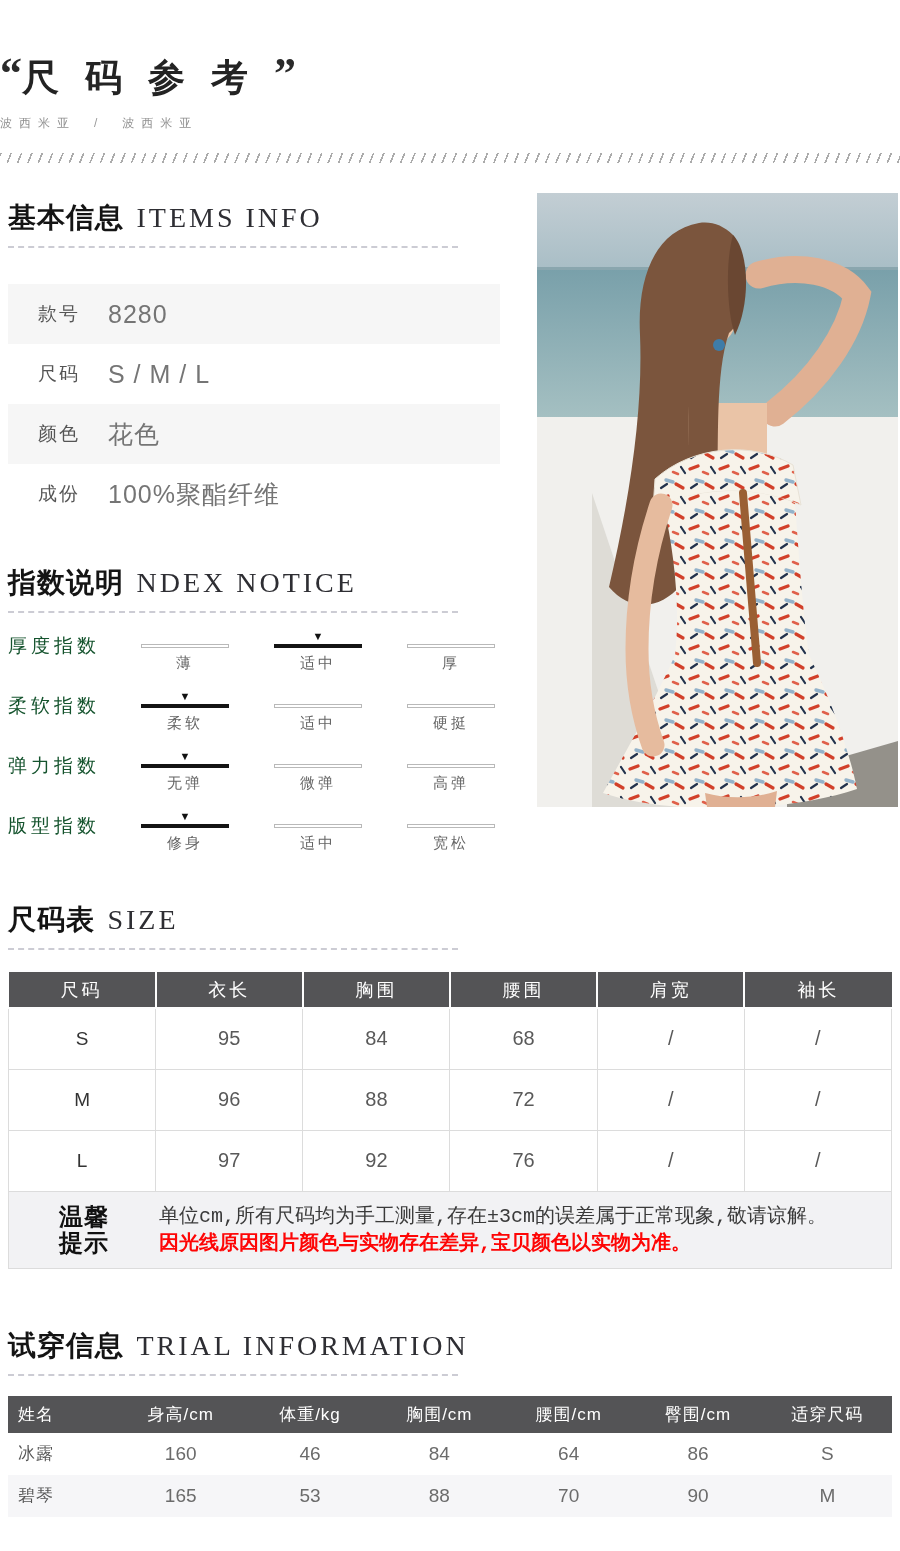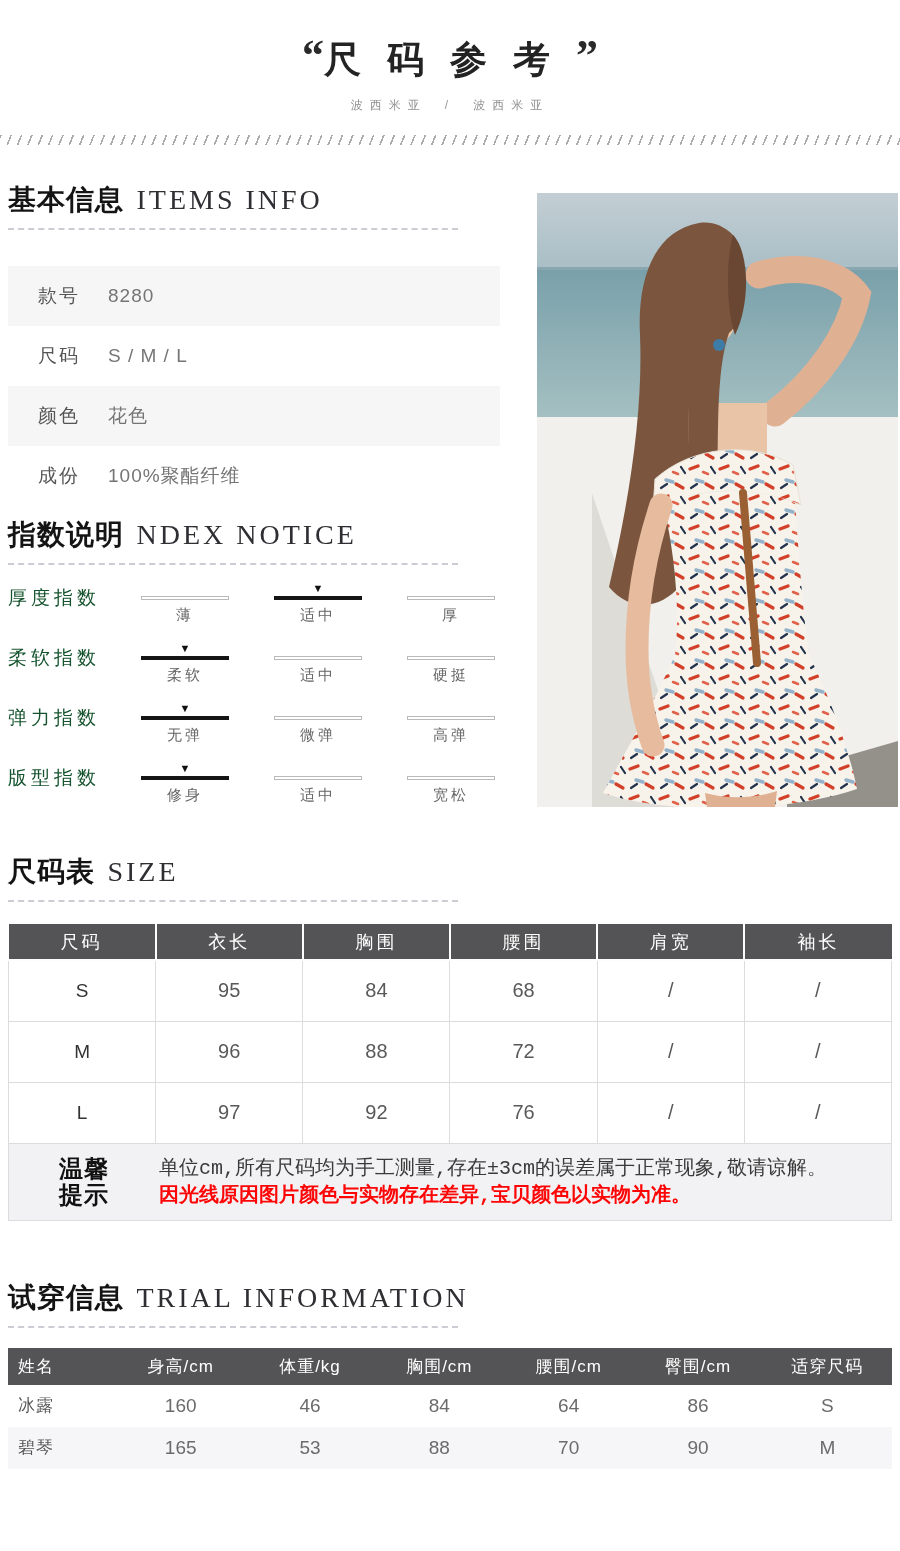--- a/index.html
+++ b/index.html
@@ -3,21 +3,21 @@
 <meta charset="utf-8">
 <style>
   * { margin:0; padding:0; box-sizing:border-box; }
   html,body { background:#fff; }
   body {
     width:900px; height:1551px; position:relative; overflow:hidden;
     font-family:"Liberation Sans","DejaVu Sans",sans-serif; color:#555;
   }
 
   
-  .hdr { text-align:center; padding-top:30px; }
+  .hdr { text-align:left; padding-top:48px; }
   .hdr-title {
     font-family:"Liberation Serif","DejaVu Serif",serif;
     font-size:37px; font-weight:bold; color:#232323; letter-spacing:26px;
     display:inline-block; white-space:nowrap;
   }
   .hdr-title .q { font-size:44px; letter-spacing:0; vertical-align:2px; color:#2a2a2a; }
   .hdr-sub { margin-top:12px; font-size:12px; color:#8f8f8f; letter-spacing:7px; white-space:nowrap; }
   .hdr-sub .slash { margin:0 18px; color:#9a9a9a; }
 
   .stripes {
@@ -36,21 +36,21 @@
     font-family:"Liberation Serif","DejaVu Serif",serif;
     font-size:28px; color:#2e2e33; letter-spacing:3px; margin-left:8px;
   }
   .dashed { height:0; border-bottom:2px dashed #ccccd4; width:450px; margin-top:9px; }
 
   
   .info-list { margin-top:36px; width:492px; }
   .info-row { height:60px; display:flex; align-items:center; }
   .info-row:nth-child(odd) { background:#f6f6f6; }
   .info-label { width:100px; padding-left:30px; font-size:19px; color:#555; letter-spacing:2px; }
-  .info-value { font-size:19px; color:#757575; letter-spacing:1px; }
+  .info-value { font-size:25px; color:#757575; letter-spacing:1px; }
 
   
   .idx-wrap { margin-top:22px; }
   .idx-row { display:flex; align-items:flex-end; margin-top:22px; height:38px; }
   .idx-label { width:133px; font-size:19px; color:#14532d; letter-spacing:4px; padding-bottom:14px; white-space:nowrap; }
   .idx-opts { display:flex; }
   .idx-opt { width:88px; margin-right:45px; text-align:center; }
   .idx-tri { height:13px; line-height:11px; font-size:11px; color:#111; visibility:hidden; }
   .idx-bar { height:4px; border:1px solid #b9b9b9; background:#fff; }
   .idx-opt.sel .idx-tri { visibility:visible; }
@@ -91,21 +91,21 @@
   .trial-tbl th {
     background:#545456; color:#fff; font-weight:normal; font-size:17px;
     height:37px; text-align:center; letter-spacing:1px;
   }
   .trial-tbl th:first-child { text-align:left; padding-left:10px; width:108px; }
   .trial-tbl td { height:42px; text-align:center; font-size:19px; color:#6b6b6b; }
   .trial-tbl td:first-child { text-align:left; padding-left:10px; font-size:17px; color:#555; letter-spacing:1px; }
   .trial-tbl tbody tr:nth-child(2) { background:#f6f6f8; }
 
   .mt-basic { margin-top:36px; }
-  .mt-index { margin-top:10px; }
+  .mt-index { margin-top:40px; }
   .mt-size  { margin-top:48px; }
   .mt-trial { margin-top:58px; }
 </style>
 </head>
 <body>
 
 <div class="hdr">
   <div class="hdr-title"><span class="q">“</span><span>尺码参考</span><span class="q">”</span></div>
   <div class="hdr-sub"><span>波西米亚</span><span class="slash">/</span><span>波西米亚</span></div>
 </div>

